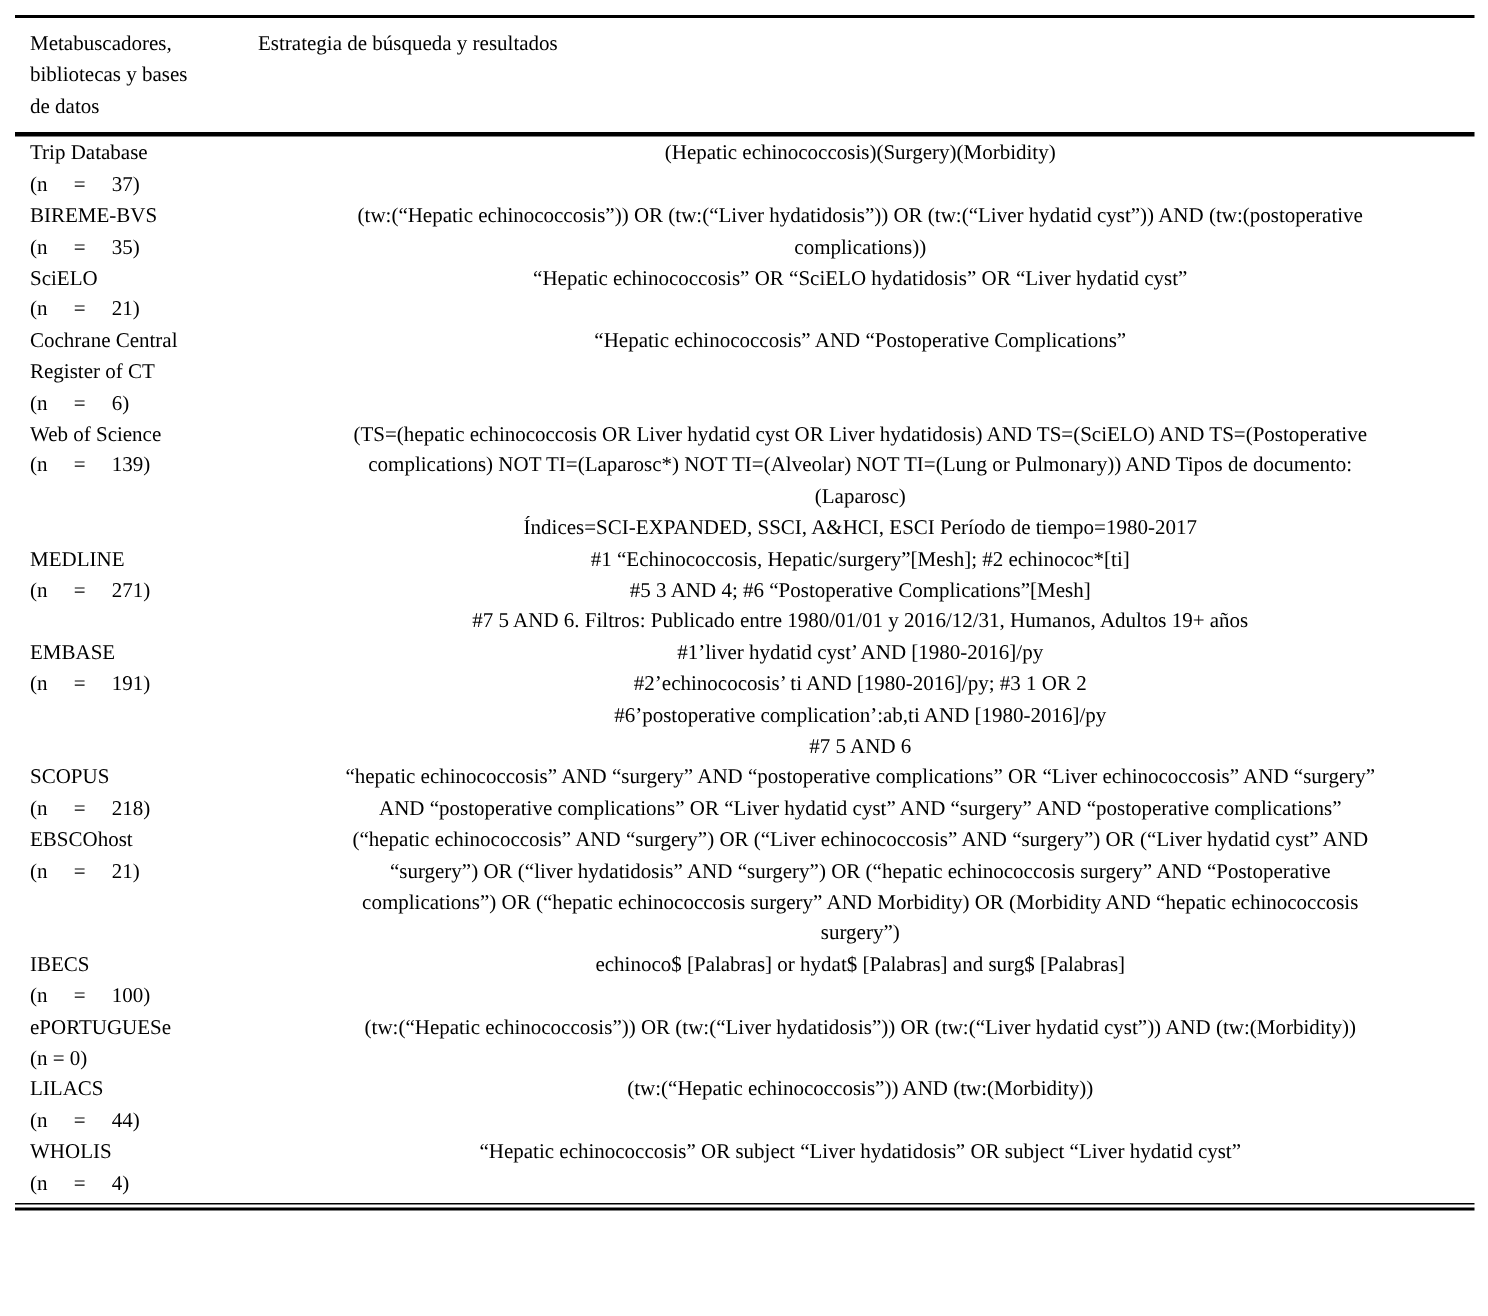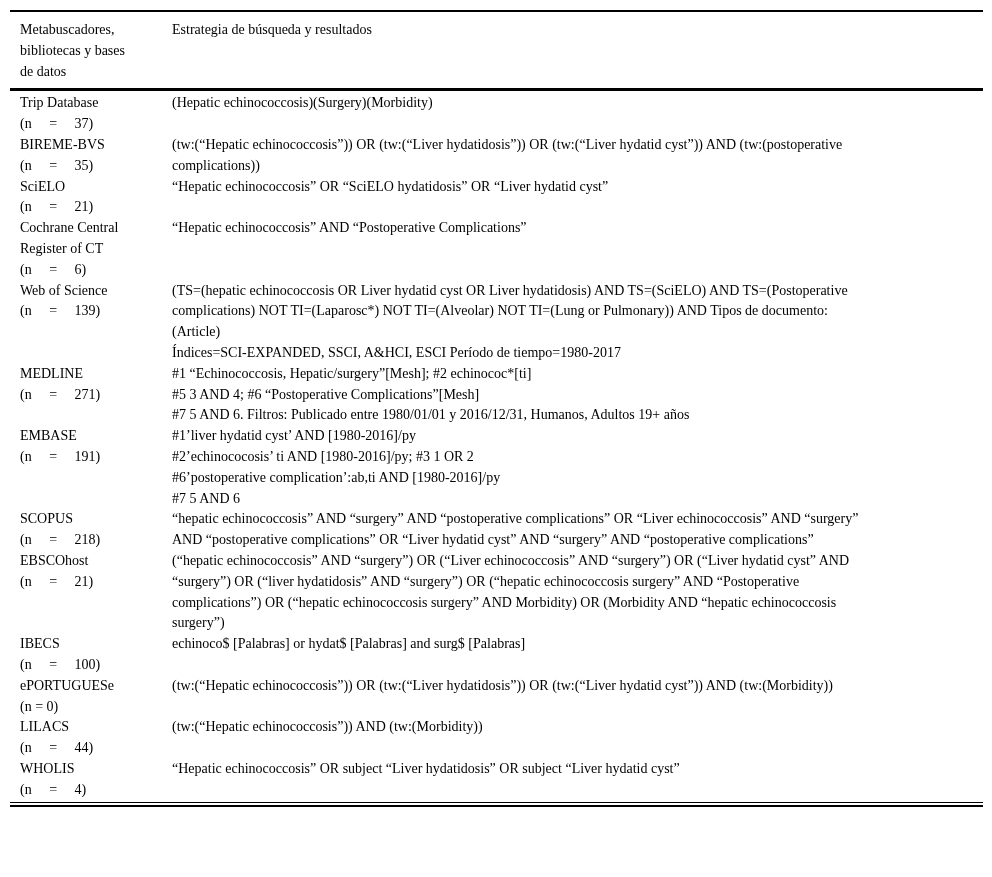--- a/index.html
+++ b/index.html
@@ -26,21 +26,21 @@
     grid-template-columns:152px 1fr;
     padding:8px 8px 6px 10px;
     line-height:20.8px;
   }
   .header-col1 { white-space:pre-line; padding-right:10px; }
   .tbody { padding:2px 8px 0 10px; }
   .row { display:grid; grid-template-columns:152px 1fr; }
   .c1 { padding-right:12px; }
   .db-name { white-space:pre-line; line-height:20.8px; }
   .db-n { white-space:pre; line-height:20.8px; }
-  .c2 { line-height:20.8px; }
+  .c2 { line-height:20.8px;text-align:center; }
   .line { line-height:20.8px; }
   .rules-bottom { margin-top:2px; }
   .rule-thin { border-top:1px solid #000; }
   .rule-thick { border-top:2px solid #000; margin-top:2px; }
 </style>
 </head>
 <body>
 
 <div class="table-wrap">
   <div class="rule-top"></div>
@@ -99,21 +99,21 @@
   </div>
 
   <div class="row">
     <div class="c1">
       <div class="db-name">Web of Science</div>
       <div class="db-n">(n     =     139)</div>
     </div>
     <div class="c2">
           <div class="line">(TS=(hepatic echinococcosis OR Liver hydatid cyst OR Liver hydatidosis) AND TS=(SciELO) AND TS=(Postoperative</div>
           <div class="line">complications) NOT TI=(Laparosc*) NOT TI=(Alveolar) NOT TI=(Lung or Pulmonary)) AND Tipos de documento:</div>
-          <div class="line">(Article)</div>
+          <div class="line">(Laparosc)</div>
           <div class="line">Índices=SCI-EXPANDED, SSCI, A&amp;HCI, ESCI Período de tiempo=1980-2017</div>
         </div>
   </div>
 
   <div class="row">
     <div class="c1">
       <div class="db-name">MEDLINE</div>
       <div class="db-n">(n     =     271)</div>
     </div>
     <div class="c2">

